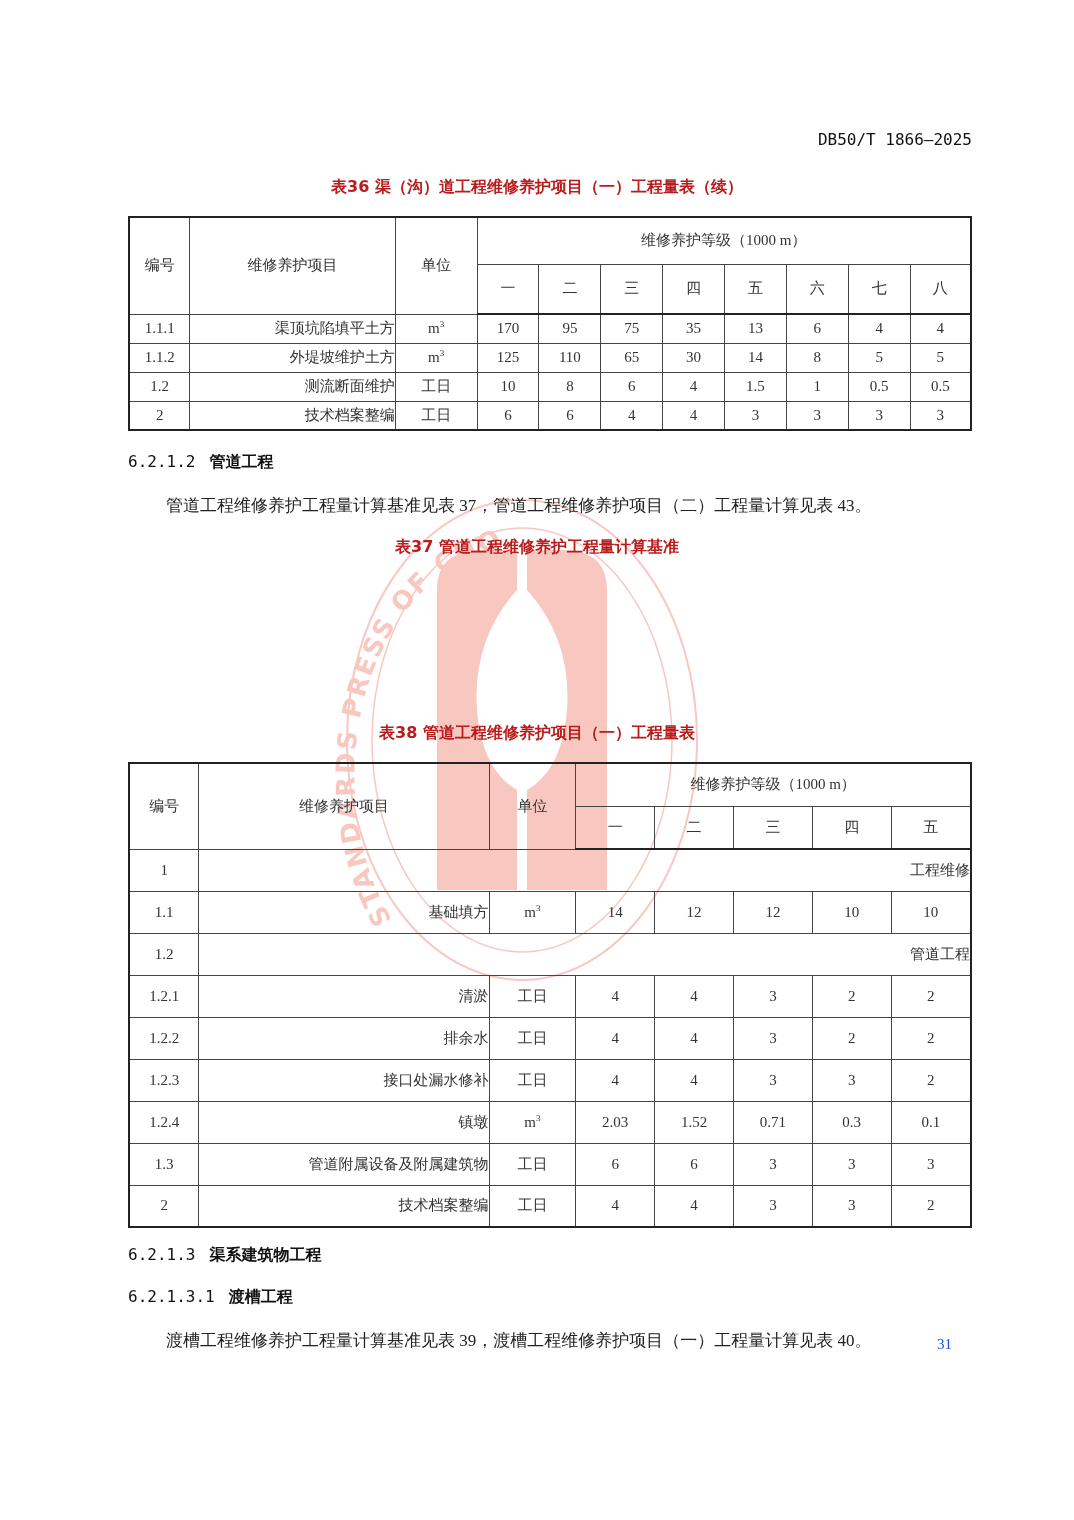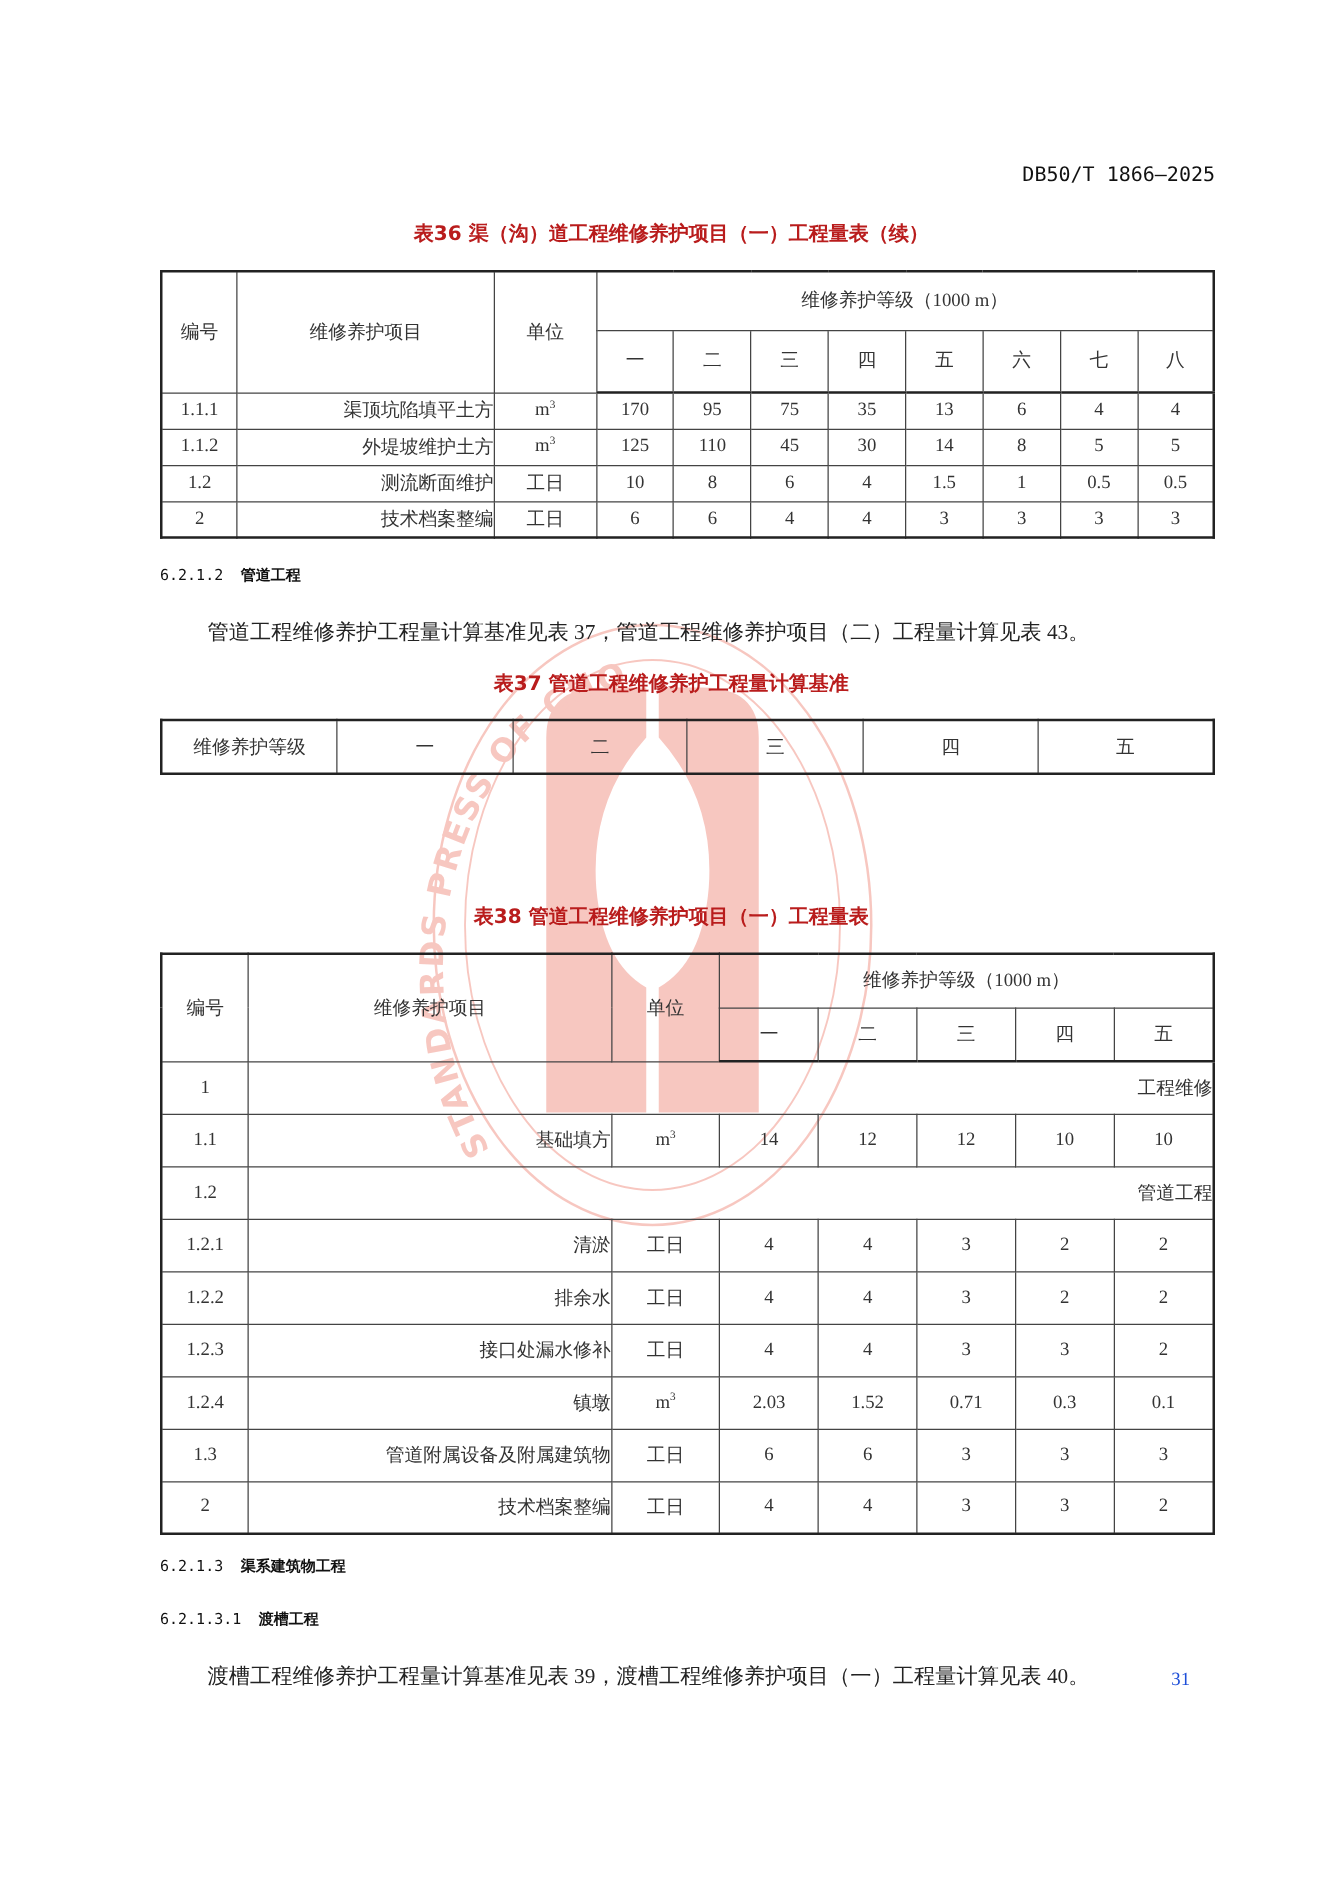--- a/index.html
+++ b/index.html
@@ -2,21 +2,21 @@
 <html><head>
 <meta charset="utf-8">
 <style>
   html, body { margin:0; padding:0; background:#ffffff; }
   body { width:1074px; height:1520px; position:relative; overflow:hidden;
          font-family:"Liberation Serif","DejaVu Serif",serif; color:#222; }
   .std-code { position:absolute; top:130px; right:102px; font-family:"DejaVu Sans Mono","Liberation Mono",monospace;
               font-size:16px; letter-spacing:0px; color:#111; }
   .caption { position:absolute; left:0; width:1074px; text-align:center;
              font-family:"DejaVu Sans","Liberation Sans",sans-serif; font-size:16px; font-weight:bold; color:#b91c1c; }
-  .heading { position:absolute; left:128px; font-family:"DejaVu Sans","Liberation Sans",sans-serif; font-size:12px; color:#111; }
+  .heading { position:absolute; left:128px; font-family:"DejaVu Sans","Liberation Sans",sans-serif; font-size:16px; color:#111; }
   .heading .num { font-family:"DejaVu Sans Mono","Liberation Mono",monospace; margin-right:14px; font-weight:normal; }
   .heading .ttl { font-weight:bold; }
   .para { position:absolute; left:166px; font-size:17px; color:#222; }
   table.doc { position:absolute; left:128px; width:844px; border-collapse:collapse;
               border:2px solid #222; font-size:15px; }
   table.doc td { border:1px solid #444; text-align:center; vertical-align:middle; padding:0; color:#333; }
   table.doc td.left { text-align:right; padding-left:9px; }
   table.doc tr.hdr-sep td { border-bottom:2px solid #222; }
   sup { font-size:9px; vertical-align:6px; line-height:0; }
   .page-num { position:absolute; top:1336px; right:122px; font-size:15px; color:#1d4ed8;text-align:center; }
@@ -86,21 +86,21 @@
         <td>6</td>
         <td>4</td>
         <td>4</td>
       </tr>
       <tr style="height:29px;">
         <td>1.1.2</td>
         <td class="left">外堤坡维护土方</td>
         <td><span>m</span><sup>3</sup></td>
         <td>125</td>
         <td>110</td>
-        <td>45</td>
+        <td>65</td>
         <td>30</td>
         <td>14</td>
         <td>8</td>
         <td>5</td>
         <td>5</td>
       </tr>
       <tr style="height:29px;">
         <td>1.2</td>
         <td class="left">测流断面维护</td>
         <td><span>工日</span></td>
@@ -138,28 +138,20 @@
 <table class="doc" style="top:575px;">
   <colgroup>
     <col style="width:141px">
       <col style="width:141px">
       <col style="width:140px">
     <col style="width:141px">
       <col style="width:140px">
       <col style="width:141px">
   </colgroup>
   <tbody>
-      <tr style="height:43px;" id="t37-row1">
-    <td>维修养护等级</td>
-  <td>一</td>
-        <td>二</td>
-        <td>三</td>
-        <td>四</td>
-        <td>五</td>
-      </tr>
 </tbody>
   </table>
 
 <div class="caption" style="top:723px;">表38  管道工程维修养护项目（一）工程量表</div>
 <table class="doc" style="top:762px;">
   <colgroup>
     <col style="width:70px">
       <col style="width:291px">
       <col style="width:87px">
     <col style="width:79px">

